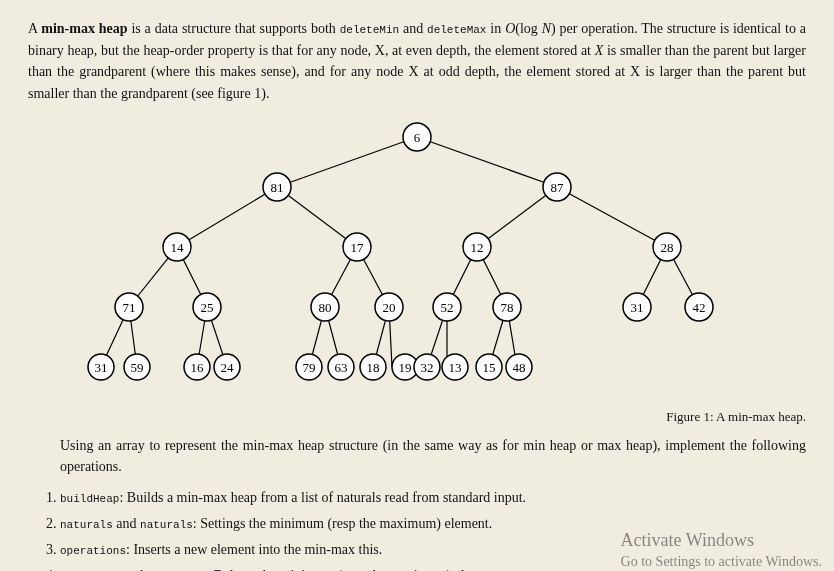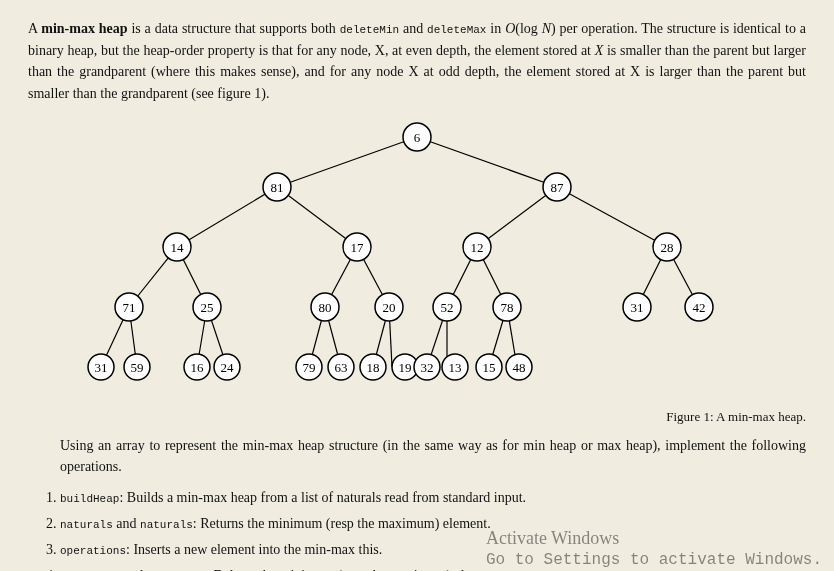--- a/index.html
+++ b/index.html
@@ -56,23 +56,22 @@
     .activate-overlay {
       position: fixed;
       bottom: 0;
       right: 12px;
       font-size: 18px;
       color: rgba(0,0,0,0.45);
       pointer-events: none;
       line-height: 1.3;
     }
     .activate-overlay .small-line {
-      font-size: 16px;
+      font-size: 14px;
       color: rgba(0,0,0,0.45);
-      font-family: Liberation Mono, monospace;
     }
   </style>
 </head>
 <body>
 
 <div class="content-wrapper">
   <p class="intro-text">
     A <strong>min-max heap</strong> is a data structure that supports both <code>deleteMin</code> and <code>deleteMax</code> in <em>O</em>(log <em>N</em>) per operation. The structure is identical to a binary heap, but the heap-order property is that for any node, X, at even depth, the element stored at <em>X</em> is smaller than the parent but larger than the grandparent (where this makes sense), and for any node X at odd depth, the element stored at X is larger than the parent but smaller than the grandparent (see figure 1).
   </p>
 
@@ -209,21 +208,21 @@
 
   <p class="figure-caption">Figure 1: A min-max heap.</p>
 
   <p class="secondary-text">Using an array to represent the min-max heap structure (in the same way as for min heap or max heap), implement the following operations.</p>
 
   <ol>
     <li>
       <code>buildHeap</code><span>: Builds a min-max heap from a list of naturals read from standard input.</span>
     </li>
     <li>
-      <code>naturals</code><span> and </span><code>naturals</code><span>: Returns the minimum (resp the maximum) element.</span>
+      <code>naturals</code><span> and </span><code>naturals</code><span>: Settings the minimum (resp the maximum) element.</span>
     </li>
     <li>
       <code>operations</code><span>: Inserts a new element into the min-max this.</span>
     </li>
     <li>
       <code>deleteMin</code><span> and </span><code>deleteMax</code><span>: Deletes the minimum (resp the maximum) element.</span>
     </li>
   </ol>
 </div>
 

